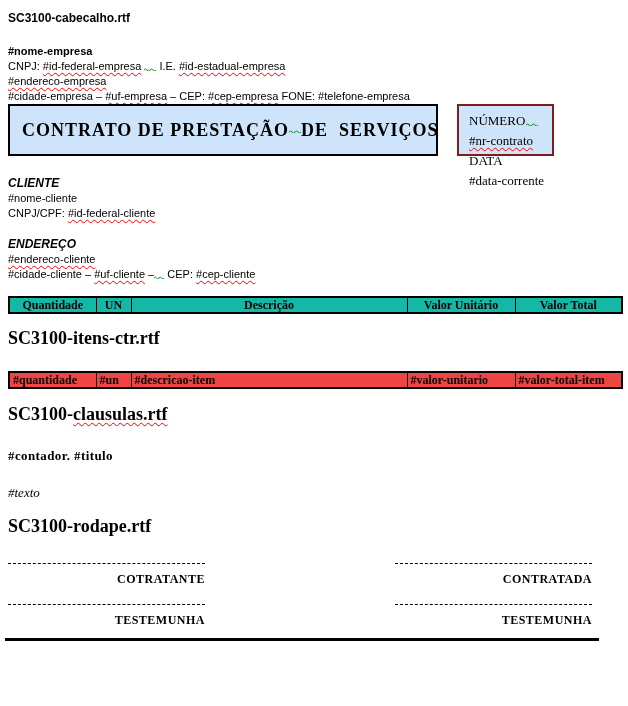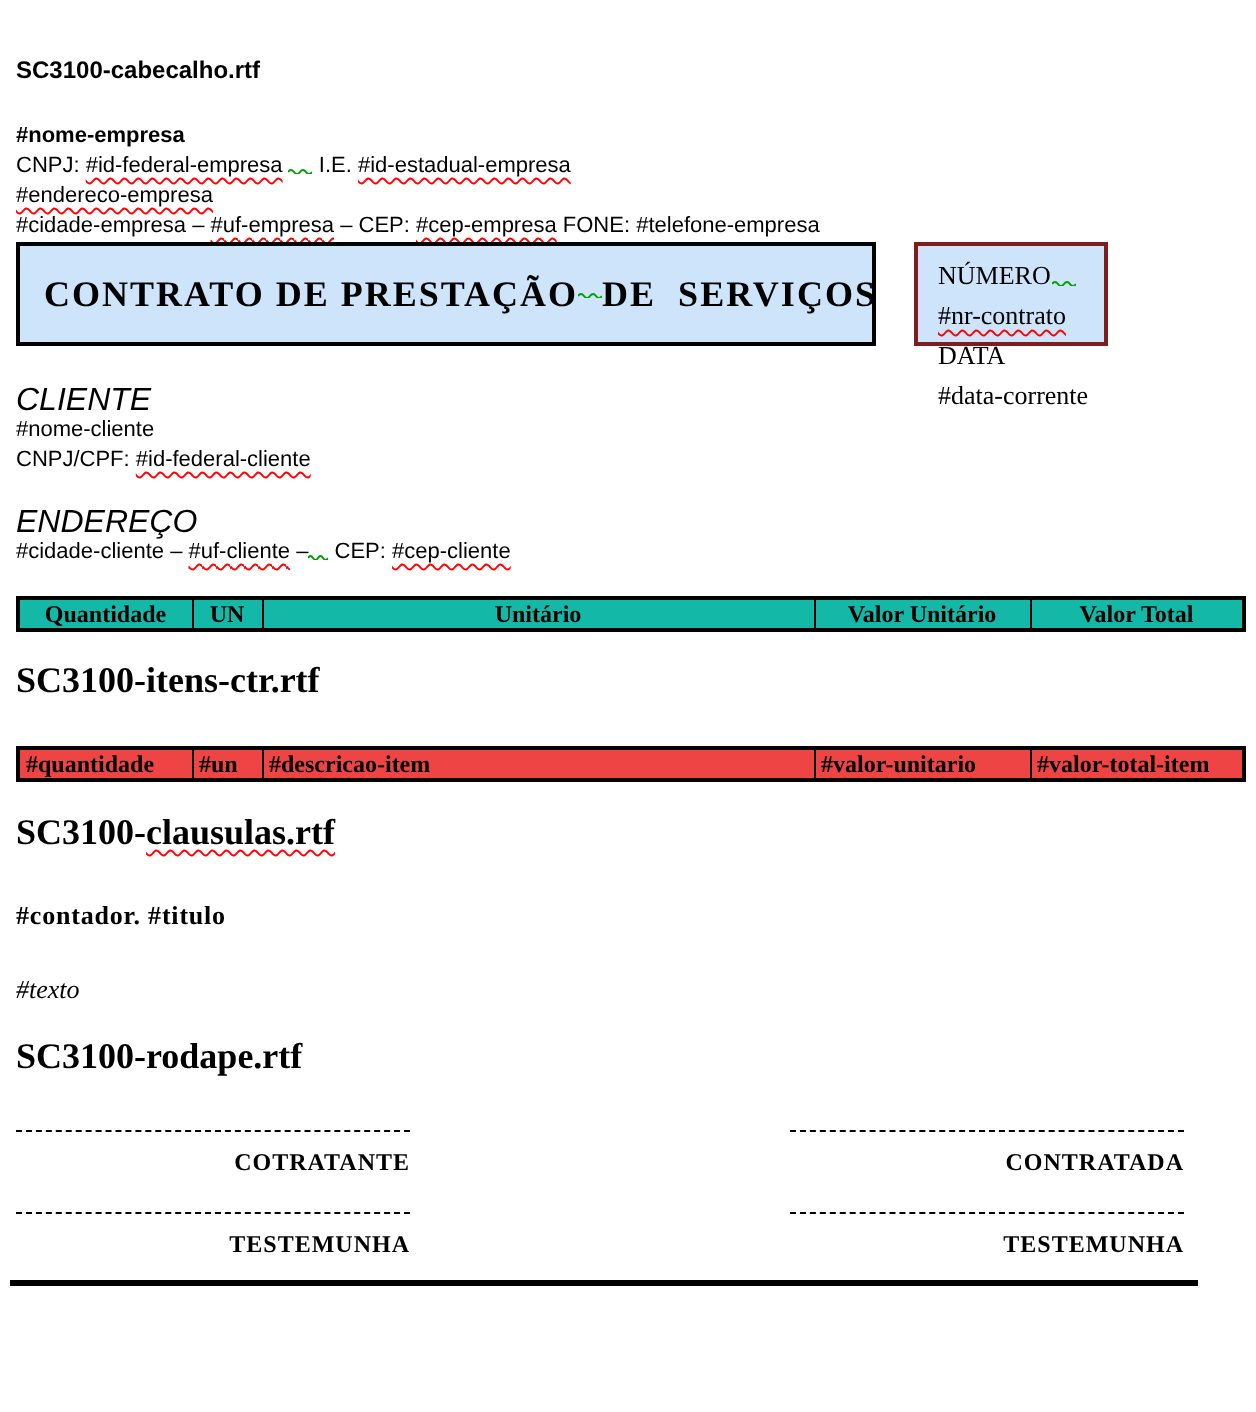--- a/index.html
+++ b/index.html
@@ -3,27 +3,27 @@
 <meta charset="utf-8">
 <style>
   * { margin:0; padding:0; box-sizing:border-box; }
   html,body { background:#fff; }
   body {
     width:628px; height:706px;
     font-family:"Liberation Sans", sans-serif;
     color:#000;
     overflow:hidden;
   }
-  .page { position:relative; width:560px; height:706px; padding:28px 7px 0 8px; }
+  .page { position:relative; width:560px; height:706px; padding:11px 7px 0 8px; }
 
   
   .file-sans { font-size:12px; font-weight:bold; line-height:14px; }
   .sans { font-size:11px; line-height:15px; }
   .bold { font-weight:bold; }
-  .section-head { font-size:16px; line-height:15px; font-weight:normal; font-style:italic; }
+  .section-head { font-size:12px; line-height:15px; font-weight:bold; font-style:italic; }
   .h-serif { font-family:"Liberation Serif", serif; font-weight:bold; font-size:18px; line-height:21px; }
 
   
   .sp {
     text-decoration-line:underline;
     text-decoration-style:wavy;
     text-decoration-color:#ff0000;
     text-decoration-thickness:1px;
     text-underline-offset:2px;
     text-decoration-skip-ink:none;
@@ -143,20 +143,23 @@
     <div class="section-head">CLIENTE</div>
     <div>#nome-cliente</div>
     <div>
       <span>CNPJ/CPF:</span>
       <span class="sp">#id-federal-cliente</span>
     </div>
   </div>
 
   <div class="sans addr-block">
     <div class="section-head">ENDEREÇO</div>
+    <div>
+      <span class="sp">#endereco-cliente</span>
+    </div>
     <div>
       <span>#cidade-cliente</span>
       <span>–</span>
       <span class="sp">#uf-cliente</span>
       <span>–</span><span class="gr"><svg width="10" height="4" viewBox="0 0 10 4">
             <path d="M0 3 Q1.25 1 2.5 3 T5 3 T7.5 3 T10 3" fill="none" stroke="#00a000" stroke-width="1"></path>
           </svg></span>
       <span>CEP:</span>
       <span class="sp">#cep-cliente</span>
     </div>
@@ -167,21 +170,21 @@
         <col style="width:87px">
         <col style="width:35px">
         <col style="width:276px">
         <col style="width:108px">
         <col style="width:107px">
       </colgroup>
     <tbody>
     <tr>
       <td>Quantidade</td>
       <td>UN</td>
-      <td>Unitário</td>
+      <td>Descrição</td>
       <td>Valor Unitário</td>
       <td>Valor Total</td>
     </tr>
     </tbody>
   </table>
 
   <div class="h-serif heading-itens">SC3100-itens-ctr.rtf</div>
 
   <table class="grid grid-items">
     <colgroup>

